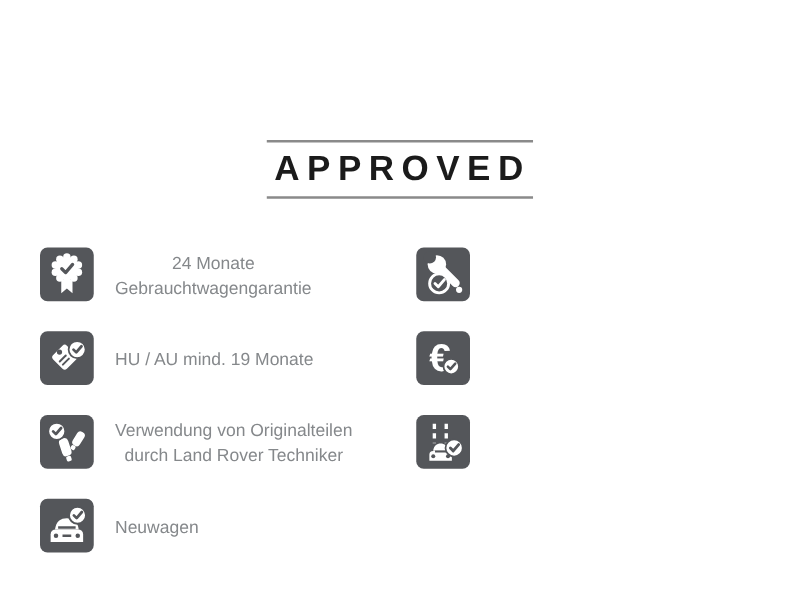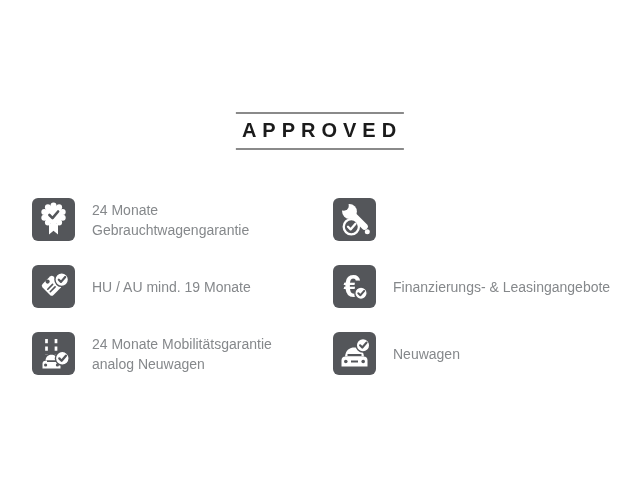--- a/index.html
+++ b/index.html
@@ -4,30 +4,30 @@
 <style>
   html,body{margin:0;padding:0;}
   body{width:640px;height:480px;background:#ffffff;overflow:hidden;
        font-family:"Liberation Sans", sans-serif;}
   .canvas{position:relative;width:640px;height:480px;background:#ffffff;}
 
   
   .approved{position:absolute;top:112px;left:50%;transform:translateX(-50%);
             border-top:2px solid #8a8a8a;border-bottom:2px solid #8a8a8a;
             padding:5px 2px 6px 6px;}
-  .approved-text{font-size:20px;font-weight:bold;letter-spacing:6px;
+  .approved-text{font-size:28px;font-weight:bold;letter-spacing:6px;
                  color:#1b1b1b;white-space:nowrap;}
 
   
   .grid{position:absolute;left:32px;top:198px;width:592px;
         display:grid;grid-template-columns:301px 287px;grid-auto-rows:67px;}
   .cell{display:flex;align-items:center;gap:17px;height:43px;}
   .tile{width:43px;height:43px;border-radius:6px;background:#54565a;flex:0 0 auto;}
   .tile svg{display:block;width:43px;height:43px;}
-  .feat-text{font-size:14px;line-height:20px;color:#85888b;white-space:pre-line;}
+  .feat-text{font-size:14px;line-height:20px;color:#85888b;white-space:pre-line;text-align:center;}
 </style>
 </head>
 <body>
 
 <div class="canvas">
 
   <div class="approved">
     <div class="approved-text">APPROVED</div>
   </div>
 
@@ -88,42 +88,59 @@
 
 
     <div class="cell">
       <span class="tile">
         <svg viewBox="0 0 43 43">
           <text x="19" y="31.5" text-anchor="middle" font-size="31" font-weight="bold" fill="#fff" font-family="'Liberation Sans', sans-serif">€</text>
           <circle cx="28" cy="28.2" r="6.2" fill="#fff" stroke="#54565a" stroke-width="1.4"></circle>
           <path d="M25.3 28.3 l2 2 l3.9 -4.4" stroke="#54565a" stroke-width="2" fill="none" stroke-linecap="round" stroke-linejoin="round"></path>
         </svg>
       </span>
-      <span class="feat-text">Finanzierungs- &amp; Leasingangebote</span>
     </div>
 
+    <div class="cell">
+      <span class="tile">
+        <svg viewBox="0 0 43 43">
+          <g fill="#fff">
+            <g transform="rotate(-18 20.5 27)">
+              <rect x="16.8" y="18.5" width="7.6" height="14.5" rx="3.2"></rect>
+              <rect x="18.6" y="33.2" width="4" height="4.2" rx="1.2"></rect>
+            </g>
+            <g transform="rotate(32 30 20)">
+              <rect x="26.9" y="12.5" width="6.6" height="12.5" rx="2.9"></rect>
+              <rect x="28.4" y="25.2" width="3.6" height="3.6" rx="1.1"></rect>
+            </g>
+          </g>
+          <circle cx="13.4" cy="13" r="6.8" fill="#fff" stroke="#54565a" stroke-width="1.4"></circle>
+          <path d="M10.5 13.1 l2.2 2.2 l4.2 -4.9" stroke="#54565a" stroke-width="2.2" fill="none" stroke-linecap="round" stroke-linejoin="round"></path>
+        </svg>
+      </span>
+      <span class="feat-text">Verwendung von Originalteilen
+durch Land Rover Techniker</span>
+    </div>
 
     <div class="cell">
       <span class="tile">
         <svg viewBox="0 0 43 43">
           <g stroke="#fff" stroke-width="2.7" stroke-dasharray="4.2 3.4">
             <line x1="14.5" y1="7" x2="14.5" y2="22.5"></line>
             <line x1="24" y1="7" x2="24" y2="22.5"></line>
           </g>
           <path d="M13.5 28.6 c0.5 -4.2 3 -5.8 6 -5.8 c3 0 5.5 1.6 6 5.8 z" fill="#fff"></path>
           <path d="M10.5 36.5 v-4.8 a3 3 0 0 1 3 -3 h12 a3 3 0 0 1 3 3 v4.8 z" fill="#fff"></path>
           <line x1="15" y1="29.2" x2="24" y2="29.2" stroke="#54565a" stroke-width="1.6"></line>
           <circle cx="13.6" cy="33" r="1.6" fill="#54565a"></circle>
           <circle cx="25.4" cy="33" r="1.6" fill="#54565a"></circle>
           <circle cx="30.3" cy="26.3" r="6.9" fill="#fff" stroke="#54565a" stroke-width="1.4"></circle>
           <path d="M27.3 26.4 l2.3 2.3 l4.3 -5" stroke="#54565a" stroke-width="2.3" fill="none" stroke-linecap="round" stroke-linejoin="round"></path>
         </svg>
       </span>
-      <span class="feat-text">24 Monate Mobilitätsgarantie
-analog Neuwagen</span>
     </div>
 
     <div class="cell">
       <span class="tile">
         <svg viewBox="0 0 43 43">
           <path d="M12 24.5 c0.8 -6.5 4.5 -9 9.5 -9 c5 0 8.7 2.5 9.5 9 z" fill="#fff"></path>
           <path d="M8.5 34.5 v-6 a4 4 0 0 1 4 -4 h18 a4 4 0 0 1 4 4 v6 z" fill="#fff"></path>
           <line x1="14.5" y1="23" x2="28.5" y2="23" stroke="#54565a" stroke-width="2"></line>
           <circle cx="12.8" cy="29.5" r="1.8" fill="#54565a"></circle>
           <circle cx="30.2" cy="29.5" r="1.8" fill="#54565a"></circle>

